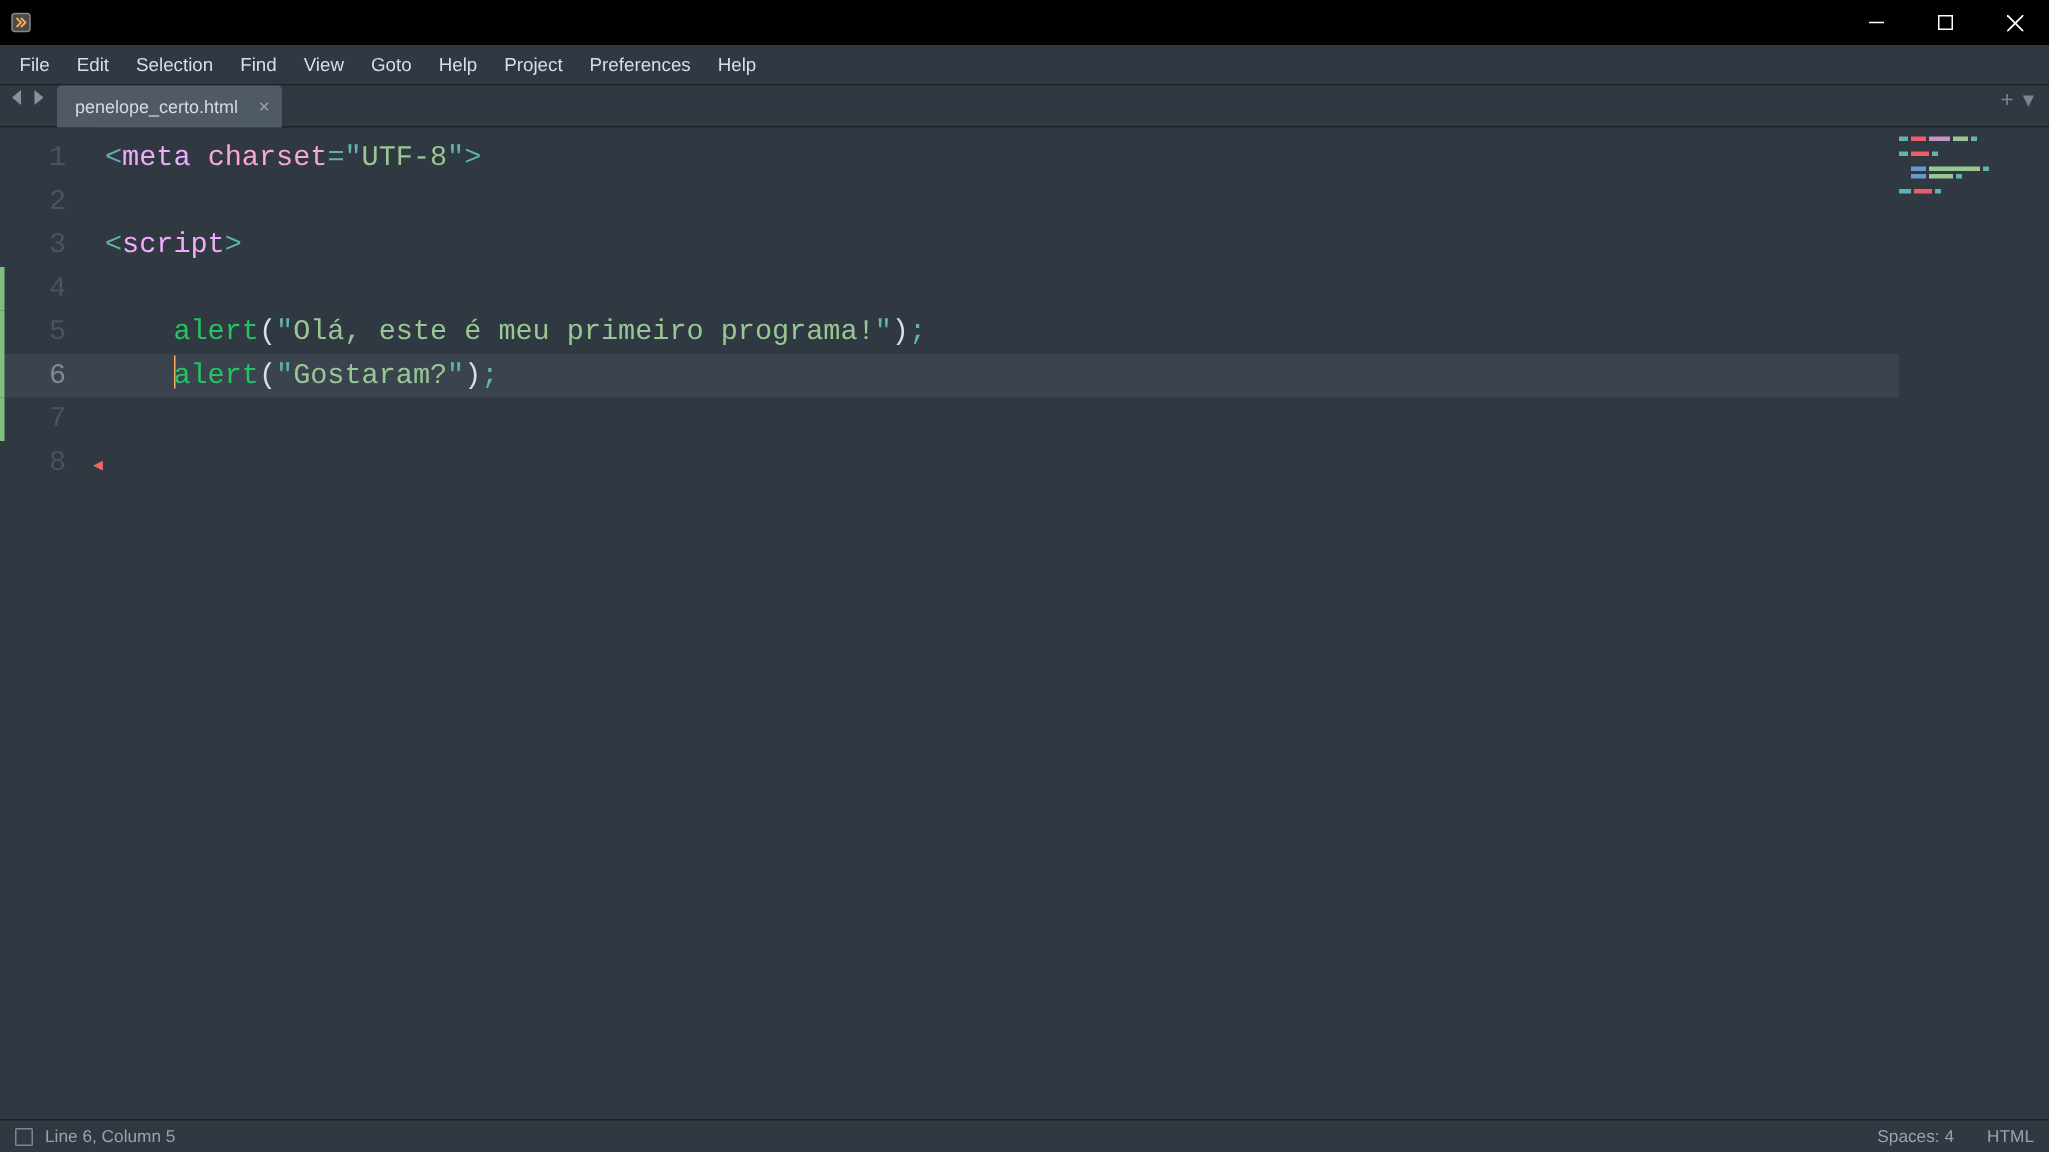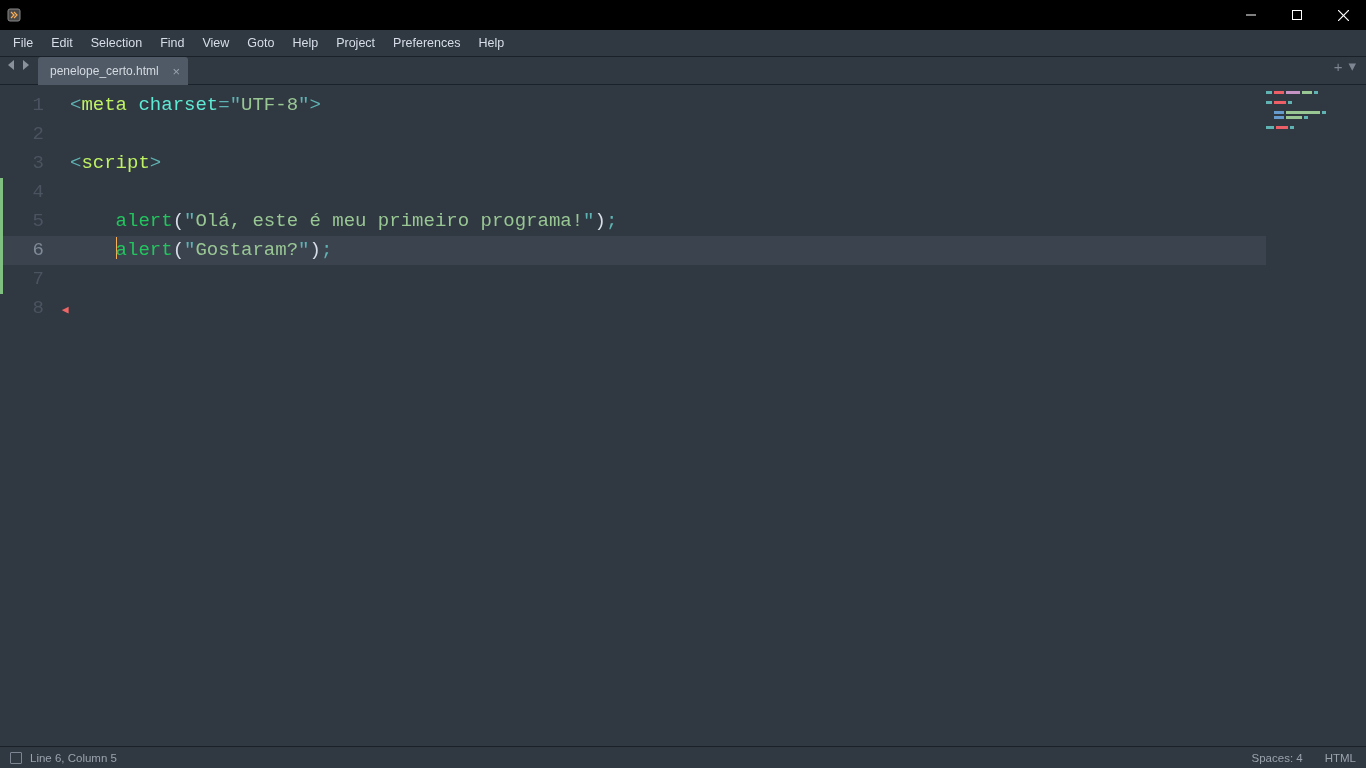--- a/index.html
+++ b/index.html
@@ -29,22 +29,22 @@
   .gutter { width: 62px; background: #303841; color: #4a5461; font-family: Consolas, "Courier New", monospace; font-size: 19px; text-align: right; padding-top: 6px; }
   .gutter .ln { height: 29px; line-height: 29px; padding-right: 18px; }
   .gutter .ln.active { background: #3b434e; color: #7f8a98; }
   .gutter .ln.mod { border-left: 3px solid #7fbf7f; }
   .code { flex: 1; font-family: Consolas, "Courier New", monospace; font-size: 19px; padding-top: 6px; color: #d8dee9; position: relative; }
   .code .row { height: 29px; line-height: 29px; white-space: pre; padding-left: 8px; }
   .code .row.active-row { background: #3b434e; }
   .red-dot { position: absolute; left: 0px; width: 8px; height: 8px; color: #e66; font-size: 11px; }
   
   .p  { color: #5fb3b3; }  
-  .tn { color: #bef264; }  
-  .an { color: #5eead4; }  
+  .tn { color: #f0abfc; }  
+  .an { color: #f9a8d4; }  
   .op { color: #5fb3b3; }  
   .str{ color: #99c794; }  
   .fn { color: #22c55e; }  
   .d  { color: #d8dee9; }  
   .cursor-caret { display:inline-block; width:0; border-left:1.5px solid #f9ae58; height:22px; vertical-align:-4px; margin-right:-1px; }
   
   .minimap { position: absolute; right: 0; top: 0; width: 100px; height: 100%; background: #303841; padding: 6px 6px 0 0; }
   .mm-line { height: 3px; margin-bottom: 2px; display: flex; gap: 2px; }
   .mm-seg { height: 3px; }
   

